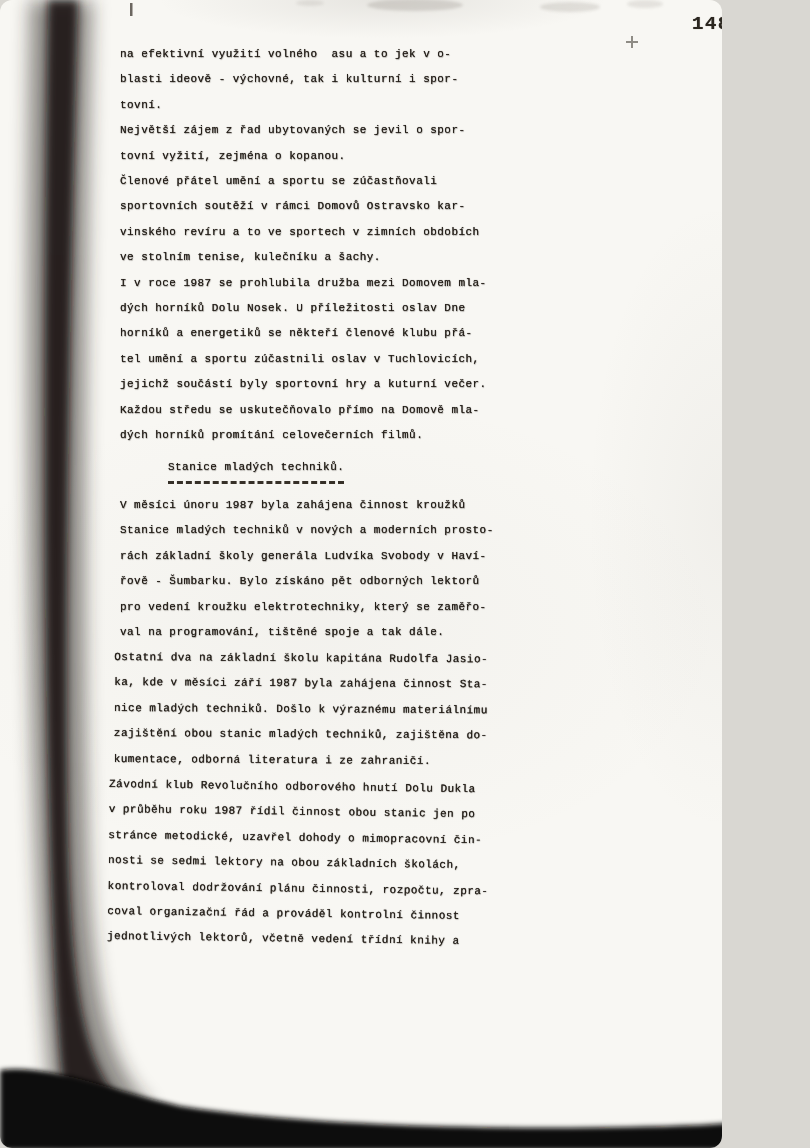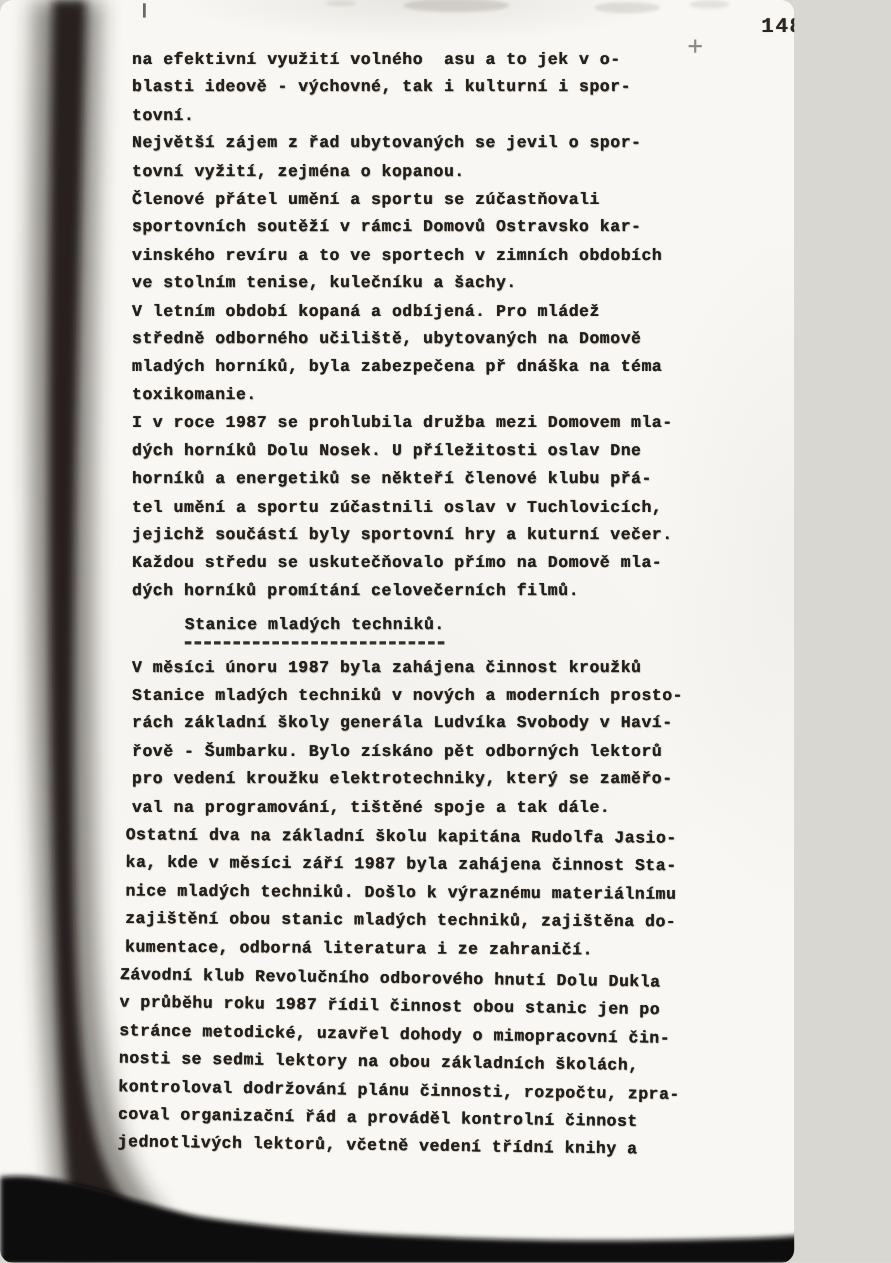--- a/index.html
+++ b/index.html
@@ -34,22 +34,22 @@
     font-weight: 700;
     letter-spacing: 1.5px;
     color: #2b261f;
     text-shadow: 0 0 0.7px rgba(25,20,14,.8);
   }
   .text-block {
     position: absolute;
     top: 42px;
     left: 120px;
     width: 600px;
-    font-size: 15px;
-    font-weight: 700;
+    font-size: 11px;
+    font-weight: 400;
     line-height: 25.4px;
     letter-spacing: 0.45px;
     color: #241f19;
     text-shadow: 0 0 0.7px rgba(22,17,11,.85), 0.5px 0.6px 0.9px rgba(22,17,11,.3);
   }
   .block { margin: 0; }
   .block-text {
     display: block;
     white-space: pre-wrap;
   }
@@ -125,26 +125,20 @@
         <span class="block-text">Největší zájem z řad ubytovaných se jevil o spor-
 tovní vyžití, zejména o kopanou.</span>
       </div>
       <div class="block paragraph">
         <span class="block-text">Členové přátel umění a sportu se zúčastňovali
 sportovních soutěží v rámci Domovů Ostravsko kar-
 vinského revíru a to ve sportech v zimních obdobích
 ve stolním tenise, kulečníku a šachy.</span>
       </div>
       <div class="block paragraph">
-        <span class="block-text">V letním období kopaná a odbíjená. Pro mládež
-středně odborného učiliště, ubytovaných na Domově
-mladých horníků, byla zabezpečena př dnáška na téma
-toxikomanie.</span>
-      </div>
-      <div class="block paragraph">
         <span class="block-text">I v roce 1987 se prohlubila družba mezi Domovem mla-
 dých horníků Dolu Nosek. U příležitosti oslav Dne
 horníků a energetiků se někteří členové klubu přá-
 tel umění a sportu zúčastnili oslav v Tuchlovicích,
 jejichž součástí byly sportovní hry a kuturní večer.
 Každou středu se uskutečňovalo přímo na Domově mla-
 dých horníků promítání celovečerních filmů.</span>
       </div>
       <div class="block heading">
         <span class="block-text">Stanice mladých techniků.</span>

